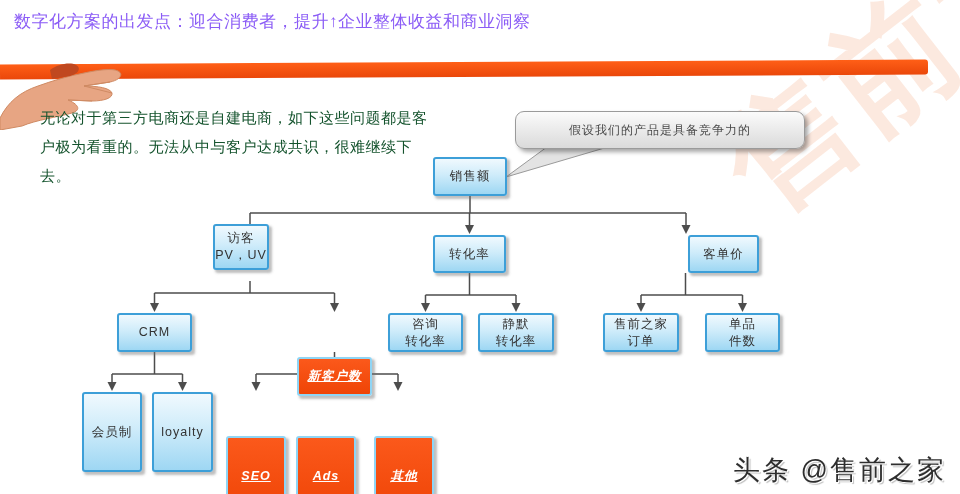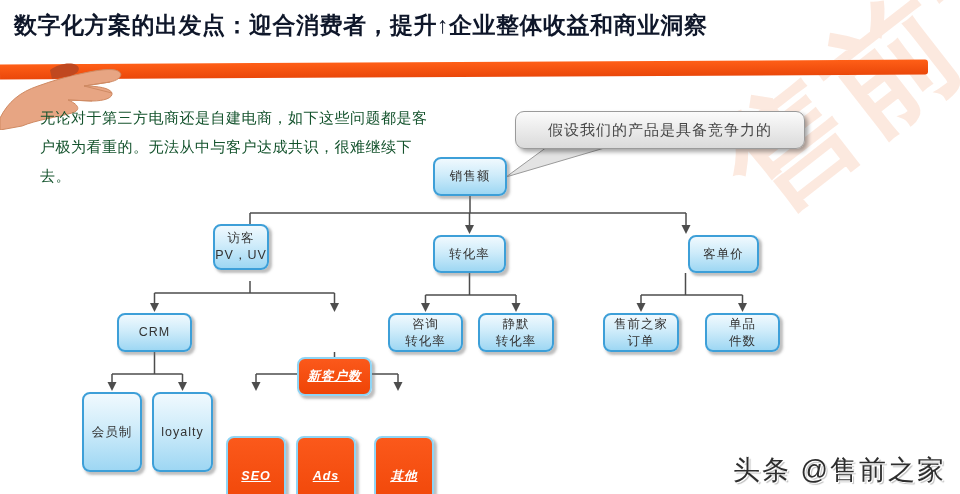--- a/index.html
+++ b/index.html
@@ -3,21 +3,21 @@
 <meta charset="utf-8">
 <style>
   html,body{margin:0;padding:0;background:#888;}
   #slide{
     position:relative;width:960px;height:494px;background:#ffffff;
     overflow:hidden;font-family:"Liberation Sans","DejaVu Sans",sans-serif;
   }
   
   .slide-title{
     position:absolute;left:14px;top:10px;width:870px;
-    font-size:23px;font-weight:bold;color:#0f172a;letter-spacing:.5px;z-index:3;
+    font-size:17px;font-weight:normal;color:#8b5cf6;letter-spacing:.5px;z-index:3;
   }
   
   .wm-diag{
     position:absolute;left:690px;top:-50px;width:480px;z-index:1;
     transform:rotate(-38deg);transform-origin:center;
     font-size:128px;font-weight:bold;color:rgba(240,145,95,0.20);white-space:nowrap;
   }
   
   .accent-bar{
     position:absolute;left:0;top:62px;width:928px;height:15px;z-index:2;
@@ -30,29 +30,29 @@
     position:absolute;left:40px;top:103px;width:402px;z-index:3;
     font-size:15px;line-height:29px;color:#14532d;letter-spacing:.5px;
   }
   
   .callout{
     position:absolute;left:515px;top:111px;width:288px;height:36px;z-index:4;
     background:linear-gradient(to bottom,#fbfbfb,#dadada);
     border:1px solid #9a9a9a;border-radius:9px;
     box-shadow:3px 3px 4px rgba(0,0,0,0.35);
     display:flex;align-items:center;justify-content:center;
-    font-size:15px;color:#474747;letter-spacing:1px;
+    font-size:12px;color:#474747;letter-spacing:1px;
   }
   
   .connectors{position:absolute;left:0;top:0;z-index:3;}
   
   .node{
     position:absolute;z-index:4;display:flex;align-items:center;justify-content:center;
     text-align:center;white-space:pre-line;font-size:12.5px;line-height:17px;
-    border-radius:8px;box-sizing:border-box;letter-spacing:1px;
+    border-radius:3px;box-sizing:border-box;letter-spacing:1px;
     box-shadow:2.5px 2.5px 2.5px rgba(110,110,110,0.45);
   }
   .node.blue{
     background:linear-gradient(to bottom,#f0f9fe 0%,#cfecfa 45%,#9ed7f3 100%);
     border:2px solid #3d9fd8;color:#333;
   }
   .node.orange{
     background:linear-gradient(to bottom,#fb591b 0%,#ef4406 100%);
     border:2px solid #8fd5f5;color:#fff;
     font-weight:bold;font-style:italic;text-decoration:underline;margin-top:44px;

